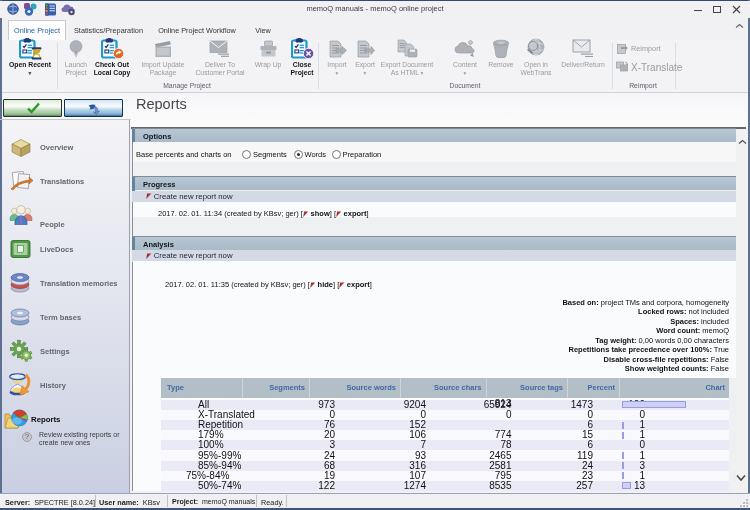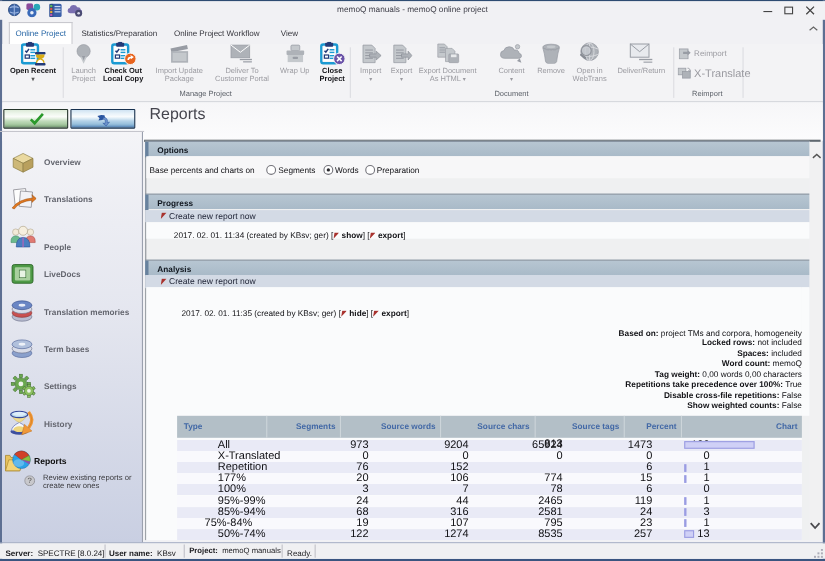--- a/index.html
+++ b/index.html
@@ -303,38 +303,38 @@
 <div class="tc num" style="left:567px;top:410.1px;width:46px">0</div>
 <div class="rowbg" style="top:420.2px;background:#e9eaf6"></div>
 <div class="tc" style="left:166px;top:420.2px">Repetition</div>
 <div class="tc num" style="left:242px;top:420.2px;width:61px">76</div>
 <div class="tc num" style="left:309px;top:420.2px;width:85px">152</div>
 <div class="tc num" style="left:400px;top:399px;width:79.5px">813</div>
 <div class="tc num" style="left:485.5px;top:420.2px;width:75.5px">6</div>
 <div class="tc num" style="left:567px;top:420.2px;width:46px">1</div>
 <div class="cbar" style="left:622px;top:421.6px;width:1.3px"></div>
 <div class="rowbg" style="top:430.3px;background:#f9f9fd"></div>
-<div class="tc" style="left:166px;top:430.3px">177%</div>
+<div class="tc" style="left:166px;top:430.3px">179%</div>
 <div class="tc num" style="left:242px;top:430.3px;width:61px">20</div>
 <div class="tc num" style="left:309px;top:430.3px;width:85px">106</div>
 <div class="tc num" style="left:400px;top:430.3px;width:79.5px">774</div>
 <div class="tc num" style="left:485.5px;top:430.3px;width:75.5px">15</div>
 <div class="tc num" style="left:567px;top:430.3px;width:46px">1</div>
 <div class="cbar" style="left:622px;top:431.7px;width:1.3px"></div>
 <div class="rowbg" style="top:440.4px;background:#e9eaf6"></div>
 <div class="tc" style="left:166px;top:440.4px">100%</div>
 <div class="tc num" style="left:242px;top:440.4px;width:61px">3</div>
 <div class="tc num" style="left:309px;top:440.4px;width:85px">7</div>
 <div class="tc num" style="left:400px;top:440.4px;width:79.5px">78</div>
 <div class="tc num" style="left:485.5px;top:440.4px;width:75.5px">6</div>
 <div class="tc num" style="left:567px;top:440.4px;width:46px">0</div>
 <div class="rowbg" style="top:450.5px;background:#f9f9fd"></div>
 <div class="tc" style="left:166px;top:450.5px">95%-99%</div>
 <div class="tc num" style="left:242px;top:450.5px;width:61px">24</div>
-<div class="tc num" style="left:309px;top:450.5px;width:85px">44</div>
+<div class="tc num" style="left:309px;top:450.5px;width:85px">93</div>
 <div class="tc num" style="left:400px;top:450.5px;width:79.5px">2465</div>
 <div class="tc num" style="left:485.5px;top:450.5px;width:75.5px">119</div>
 <div class="tc num" style="left:567px;top:450.5px;width:46px">1</div>
 <div class="cbar" style="left:622px;top:451.9px;width:1.3px"></div>
 <div class="rowbg" style="top:460.6px;background:#e9eaf6"></div>
 <div class="tc" style="left:166px;top:460.6px">85%-94%</div>
 <div class="tc num" style="left:242px;top:460.6px;width:61px">68</div>
 <div class="tc num" style="left:309px;top:460.6px;width:85px">316</div>
 <div class="tc num" style="left:400px;top:460.6px;width:79.5px">2581</div>
 <div class="tc num" style="left:485.5px;top:460.6px;width:75.5px">24</div>

